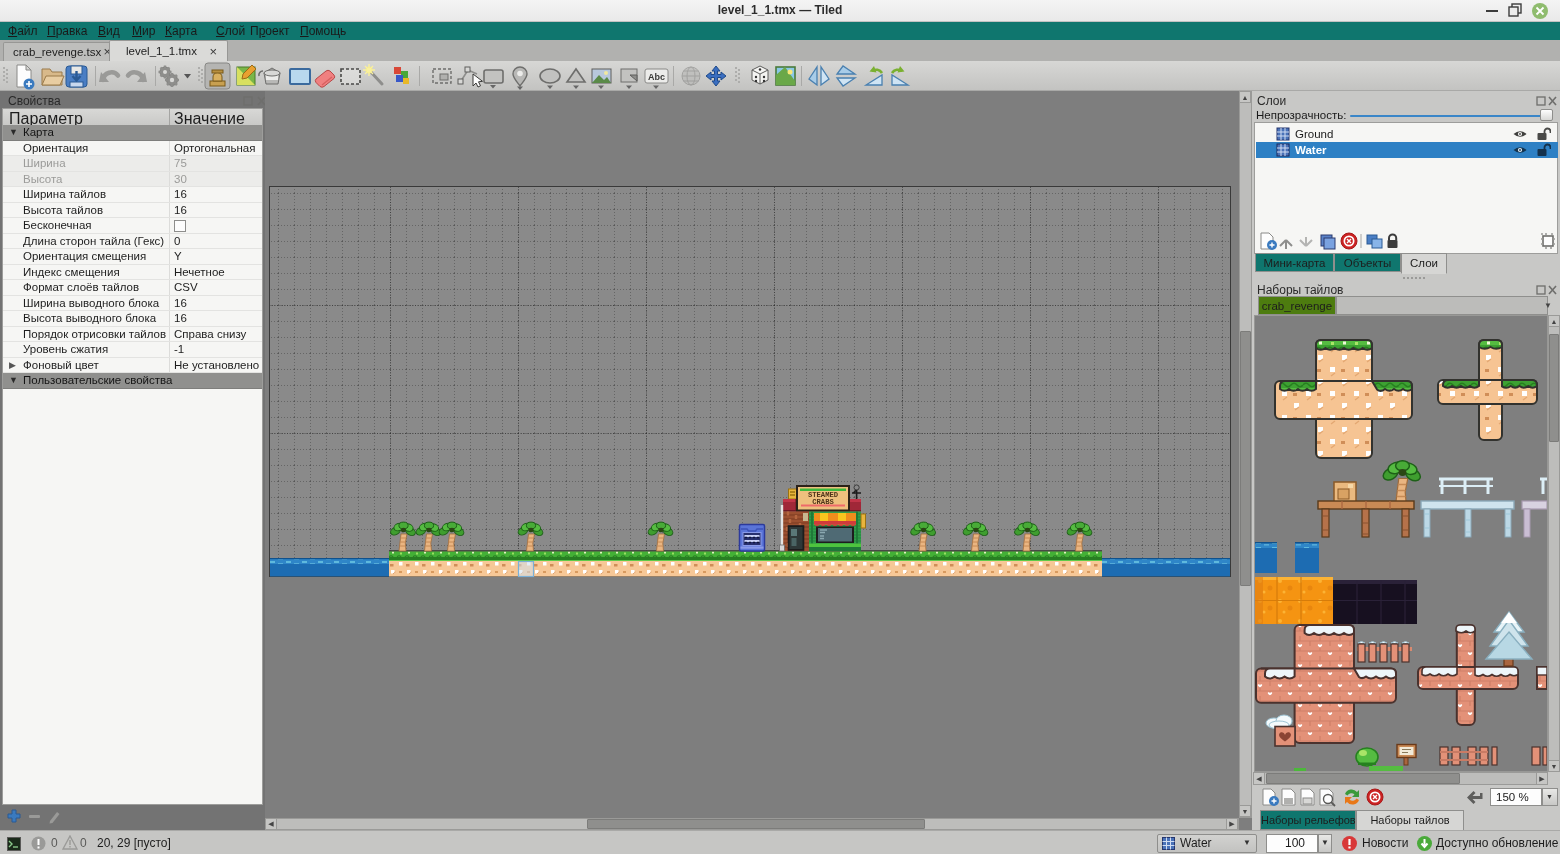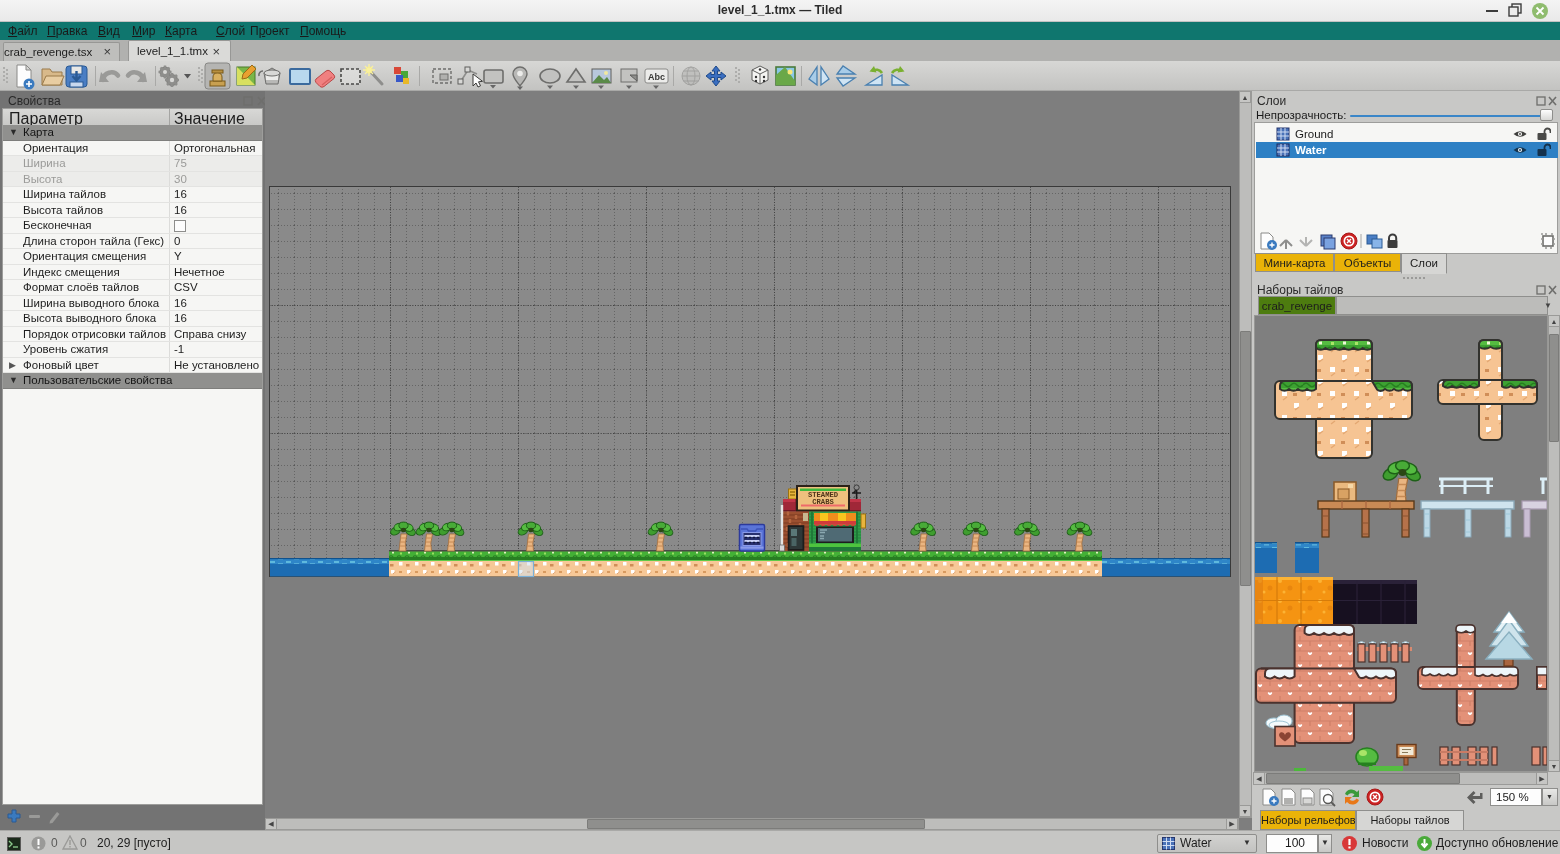--- a/index.html
+++ b/index.html
@@ -7,22 +7,22 @@
 body{position:relative;font-family:"Liberation Sans",sans-serif;background:#c8c8c6;color:#1a1a1a}
 .abs{position:absolute}
 
 #titlebar{left:0;top:0;width:1560px;height:22px;background:linear-gradient(#f4f4f4,#e9e9e9);border-bottom:1px solid #c2c2c2;text-align:center;font-size:12px;font-weight:bold;color:#2c2c2c;line-height:21px}
 
 #menubar{left:0;top:22px;width:1560px;height:18px;background:#0f766e;font-size:12px;color:#1a1a1a}
 #menubar span{position:absolute;top:2px}
 #menubar u{text-decoration:underline}
 
 #tabbar{left:0;top:40px;width:1560px;height:21px;background:#b1b1af}
-.tab1{position:absolute;left:3px;top:2px;width:117px;height:19px;background:#bebebc;border:1px solid #979795;border-bottom:none;border-radius:2px 2px 0 0;font-size:11.5px;line-height:18px;color:#1d1d1d}
-.tab2{position:absolute;left:128px;top:0px;width:103px;height:21px;background:#dadad8;border:1px solid #979795;border-bottom:none;border-radius:2px 2px 0 0;font-size:11.5px;line-height:20px;padding-left:8px;color:#1d1d1d}
+.tab1{position:absolute;left:3px;top:2px;width:117px;height:19px;background:#bebebc;border:1px solid #979795;border-bottom:none;border-radius:2px 2px 0 0;font-size:11.5px;line-height:18px;padding-left:9px;color:#1d1d1d}
+.tab2{position:absolute;left:109px;top:0px;width:119px;height:21px;background:#dadad8;border:1px solid #979795;border-bottom:none;border-radius:2px 2px 0 0;font-size:11.5px;line-height:20px;padding-left:16px;color:#1d1d1d}
 .tclose{font-size:13px;color:#3a3a3a}
 
 #toolbar{left:0;top:61px;width:1560px;height:30px;background:linear-gradient(#d7d7d5,#c3c3c1);border-bottom:1px solid #a9a9a7}
 
 #leftpanel{left:0;top:91px;width:265px;height:739px;background:#737373}
 #lp-title{left:8px;top:94px;font-size:12px;color:#2a2a2a}
 #lp-table{left:2px;top:108px;width:261px;height:697px;background:#f6f6f4;border:1px solid #9d9d9b}
 .thead{position:absolute;left:0;top:0;width:100%;height:20px;background:linear-gradient(#d8d8d6,#c6c6c4);border-bottom:1px solid #a5a5a3;font-size:16px;color:#1d1d1d}
 .prow{position:absolute;left:0;width:100%;height:15.5px;font-size:11.5px;line-height:15.5px;color:#1d1d1d;border-bottom:1px solid #e3e3e1}
 .prow .c1{position:absolute;left:20px;top:0}
@@ -35,21 +35,21 @@
 #map{position:absolute;left:4px;top:95px;width:962px;height:391px;background:#8a8a8a;border:1px solid #393939}
 
 .sbv{position:absolute;background:#bdbdbb;border:1px solid #9a9a98}
 .sbthumb{position:absolute;background:#8f8f8d;border:1px solid #7c7c7a;border-radius:1px}
 .sbbtn{position:absolute;width:12px;height:12px;background:#c6c6c4;border:1px solid #9a9a98;font-size:7px;color:#444;text-align:center;line-height:11px}
 
 #rightdock{left:1253px;top:91px;width:307px;height:739px;background:#c8c8c6}
 .dkhead{position:absolute;font-size:12px;color:#2a2a2a}
 #layerlist{position:absolute;left:1px;top:31px;width:304px;height:132px;background:#f6f6f4;border:1px solid #9d9d9b}
 .lrow{position:absolute;left:1px;width:302px;height:16px;font-size:11.5px;line-height:16px}
-.tabbtn{position:absolute;height:19px;border:1px solid #8f8f8d;background:#eab308;font-size:11.5px;text-align:center;color:#1d1d1d;white-space:nowrap;overflow:hidden}
+.tabbtn{position:absolute;height:19px;border:1px solid #8f8f8d;background:#0f766e;font-size:11.5px;text-align:center;color:#1d1d1d;white-space:nowrap;overflow:hidden}
 .tabact{background:#d6d6d4;border-bottom:1px solid #d6d6d4;height:21px}
 
 #statusbar{left:0;top:830px;width:1560px;height:24px;background:#c6c6c4;border-top:1px solid #a9a9a7;font-size:12px}
 #statusbar span{white-space:nowrap}
 </style>
 </head>
 <body>
 <div id="titlebar" class="abs">level_1_1.tmx — Tiled
   <svg class="abs" style="right:4px;top:0" width="80" height="22" viewBox="0 0 80 22">
     <rect x="10" y="10" width="12" height="2" fill="#3c3c3c"></rect>

